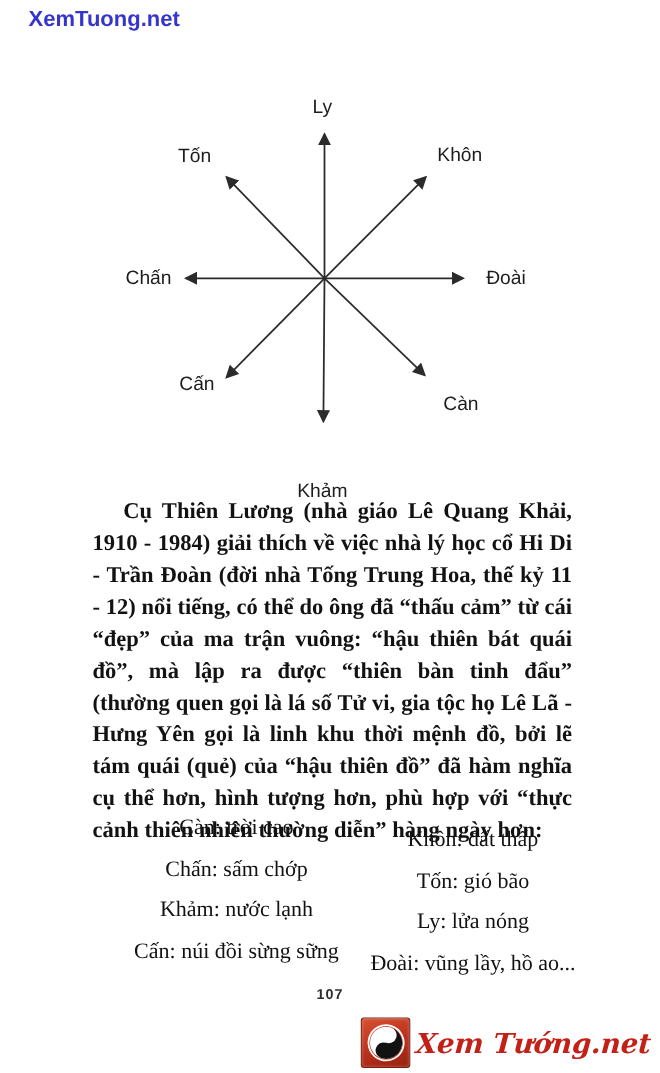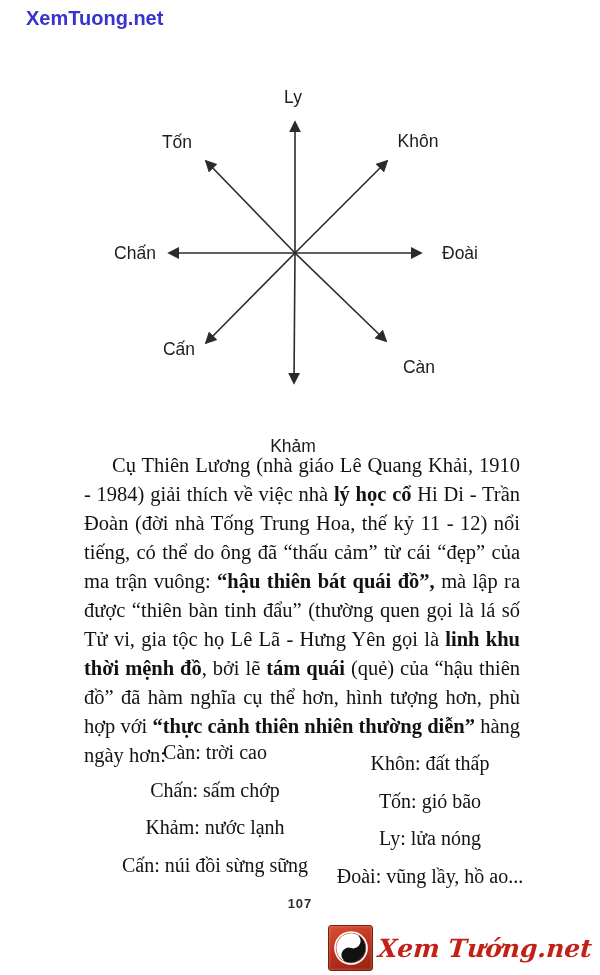--- a/index.html
+++ b/index.html
@@ -17,21 +17,21 @@
   .dlabel{
     position:absolute;transform:translate(-50%,-50%);
     font-family:"Liberation Sans", sans-serif;font-size:17.5px;color:#1d1d1d;
     white-space:nowrap;
   }
   .body-text{
     position:absolute;left:84px;top:430px;width:436px;
     font-size:20.5px;line-height:29px;text-align:justify;
     text-indent:28px;color:#121212;
   }
-  .seg{font-weight:400;}
+  .seg{font-weight:700;}
   .seg.bold{font-weight:700;}
   .meanings{
     position:absolute;left:100px;top:734px;width:430px;
     font-size:20px;color:#121212;
   }
   .mrow{display:flex;align-items:center;height:37.5px;text-align:center;}
   .mcell-left{width:230px;white-space:nowrap;}
   .mcell-right{flex:1;white-space:nowrap;margin-top:22px;}
   .page-number{
     position:absolute;left:0;right:0;top:896px;text-align:center;

